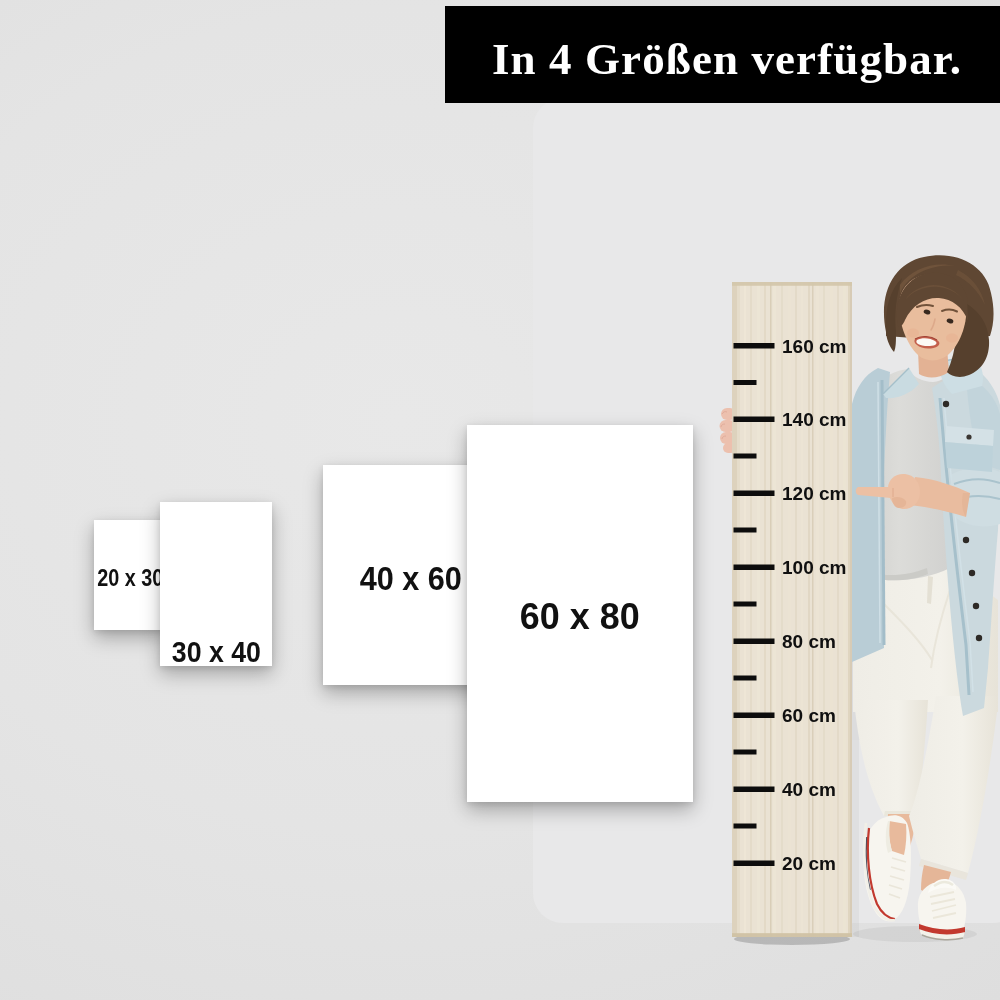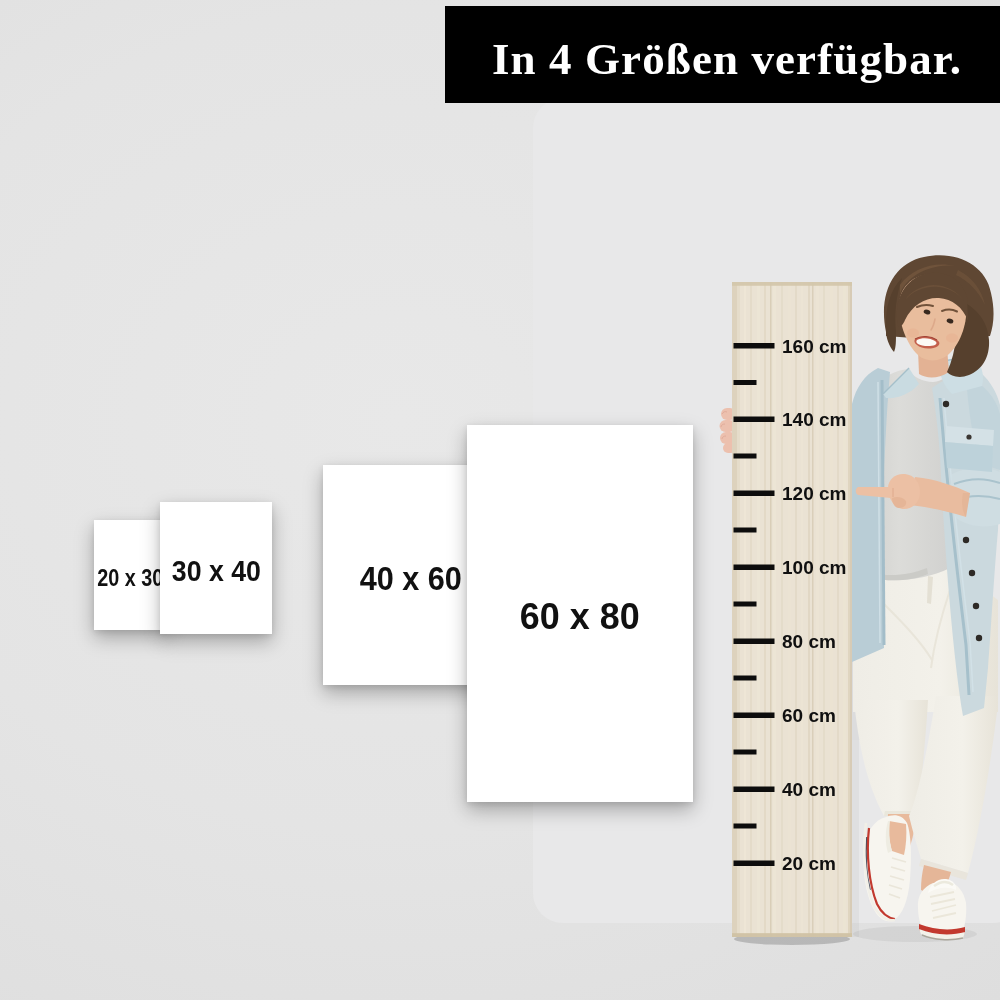--- a/index.html
+++ b/index.html
@@ -12,21 +12,21 @@
       background:#e8e8e9;border-radius:30px;box-shadow:0 0 0 0 transparent;}
   .banner{position:absolute;left:436px;top:6px;width:564px;height:97px;
       background:#000;color:#fff;display:flex;align-items:center;justify-content:center;
       font-family:"Liberation Serif", serif;font-size:45px;font-weight:bold;letter-spacing:1.1px;margin-left:9px;}
   .banner span{display:inline-block;transform:translateY(4px);}
   .rect{position:absolute;background:#fff;display:flex;align-items:center;justify-content:center;
         box-shadow:0 8px 18px rgba(0,0,0,0.28), 0 2px 6px rgba(0,0,0,0.10);}
   .rect span{font-weight:bold;color:#111;display:inline-block;position:relative;top:3px;white-space:nowrap;}
   .r1{left:63px;top:520px;width:73px;height:110px;margin-left:31px;}
   .r1 span{font-size:23px;transform:scaleX(0.86);}
-  .r2{left:160px;top:502px;width:112px;height:132px;}
+  .r2{left:160px;top:502px;width:112px;height:164px;align-items:flex-end;}
   .r2 span{font-size:29px;transform:scaleX(0.92);}
   .r3{left:295px;top:465px;width:176px;height:220px;margin-left:28px;}
   .r3 span{font-size:34px;transform:scaleX(0.90);}
   .r4{left:467px;top:425px;width:226px;height:377px;}
   .r4 span{font-size:37px;transform:scaleX(0.97);}
   .woman{position:absolute;left:700px;top:250px;z-index:1;}
   .ruler{position:absolute;left:713px;top:270px;z-index:2;}
 </style>
 </head>
 <body>

